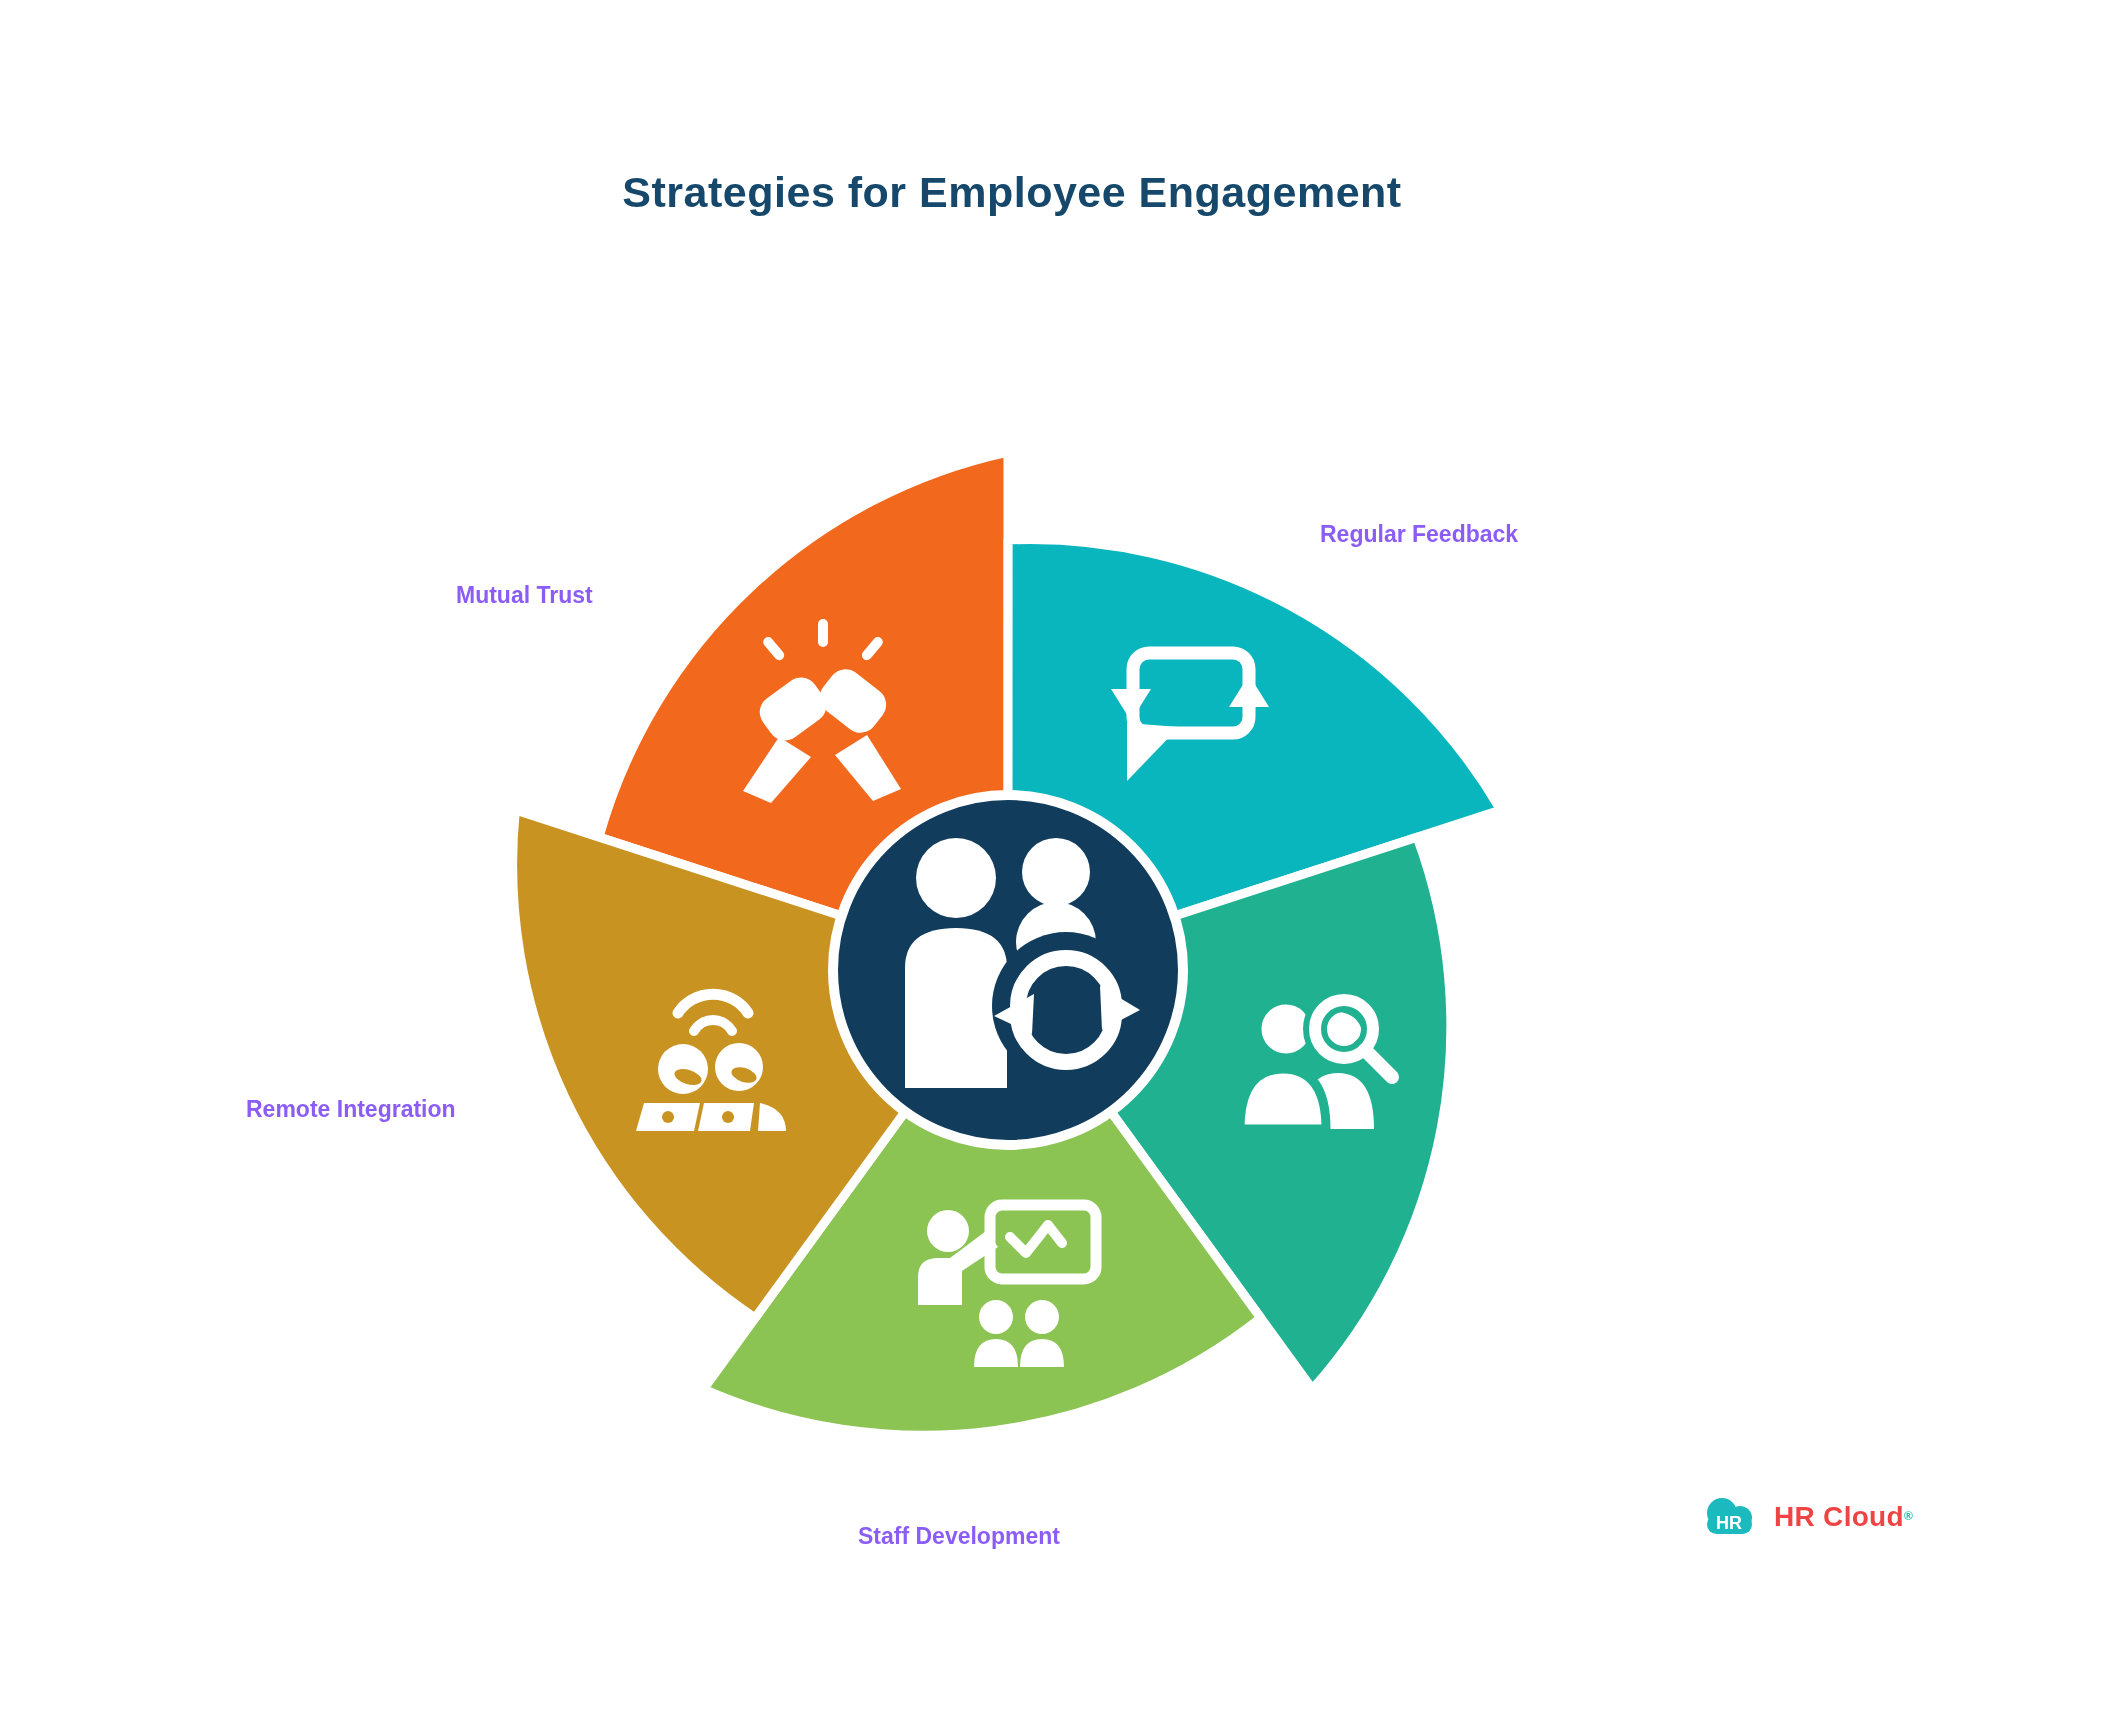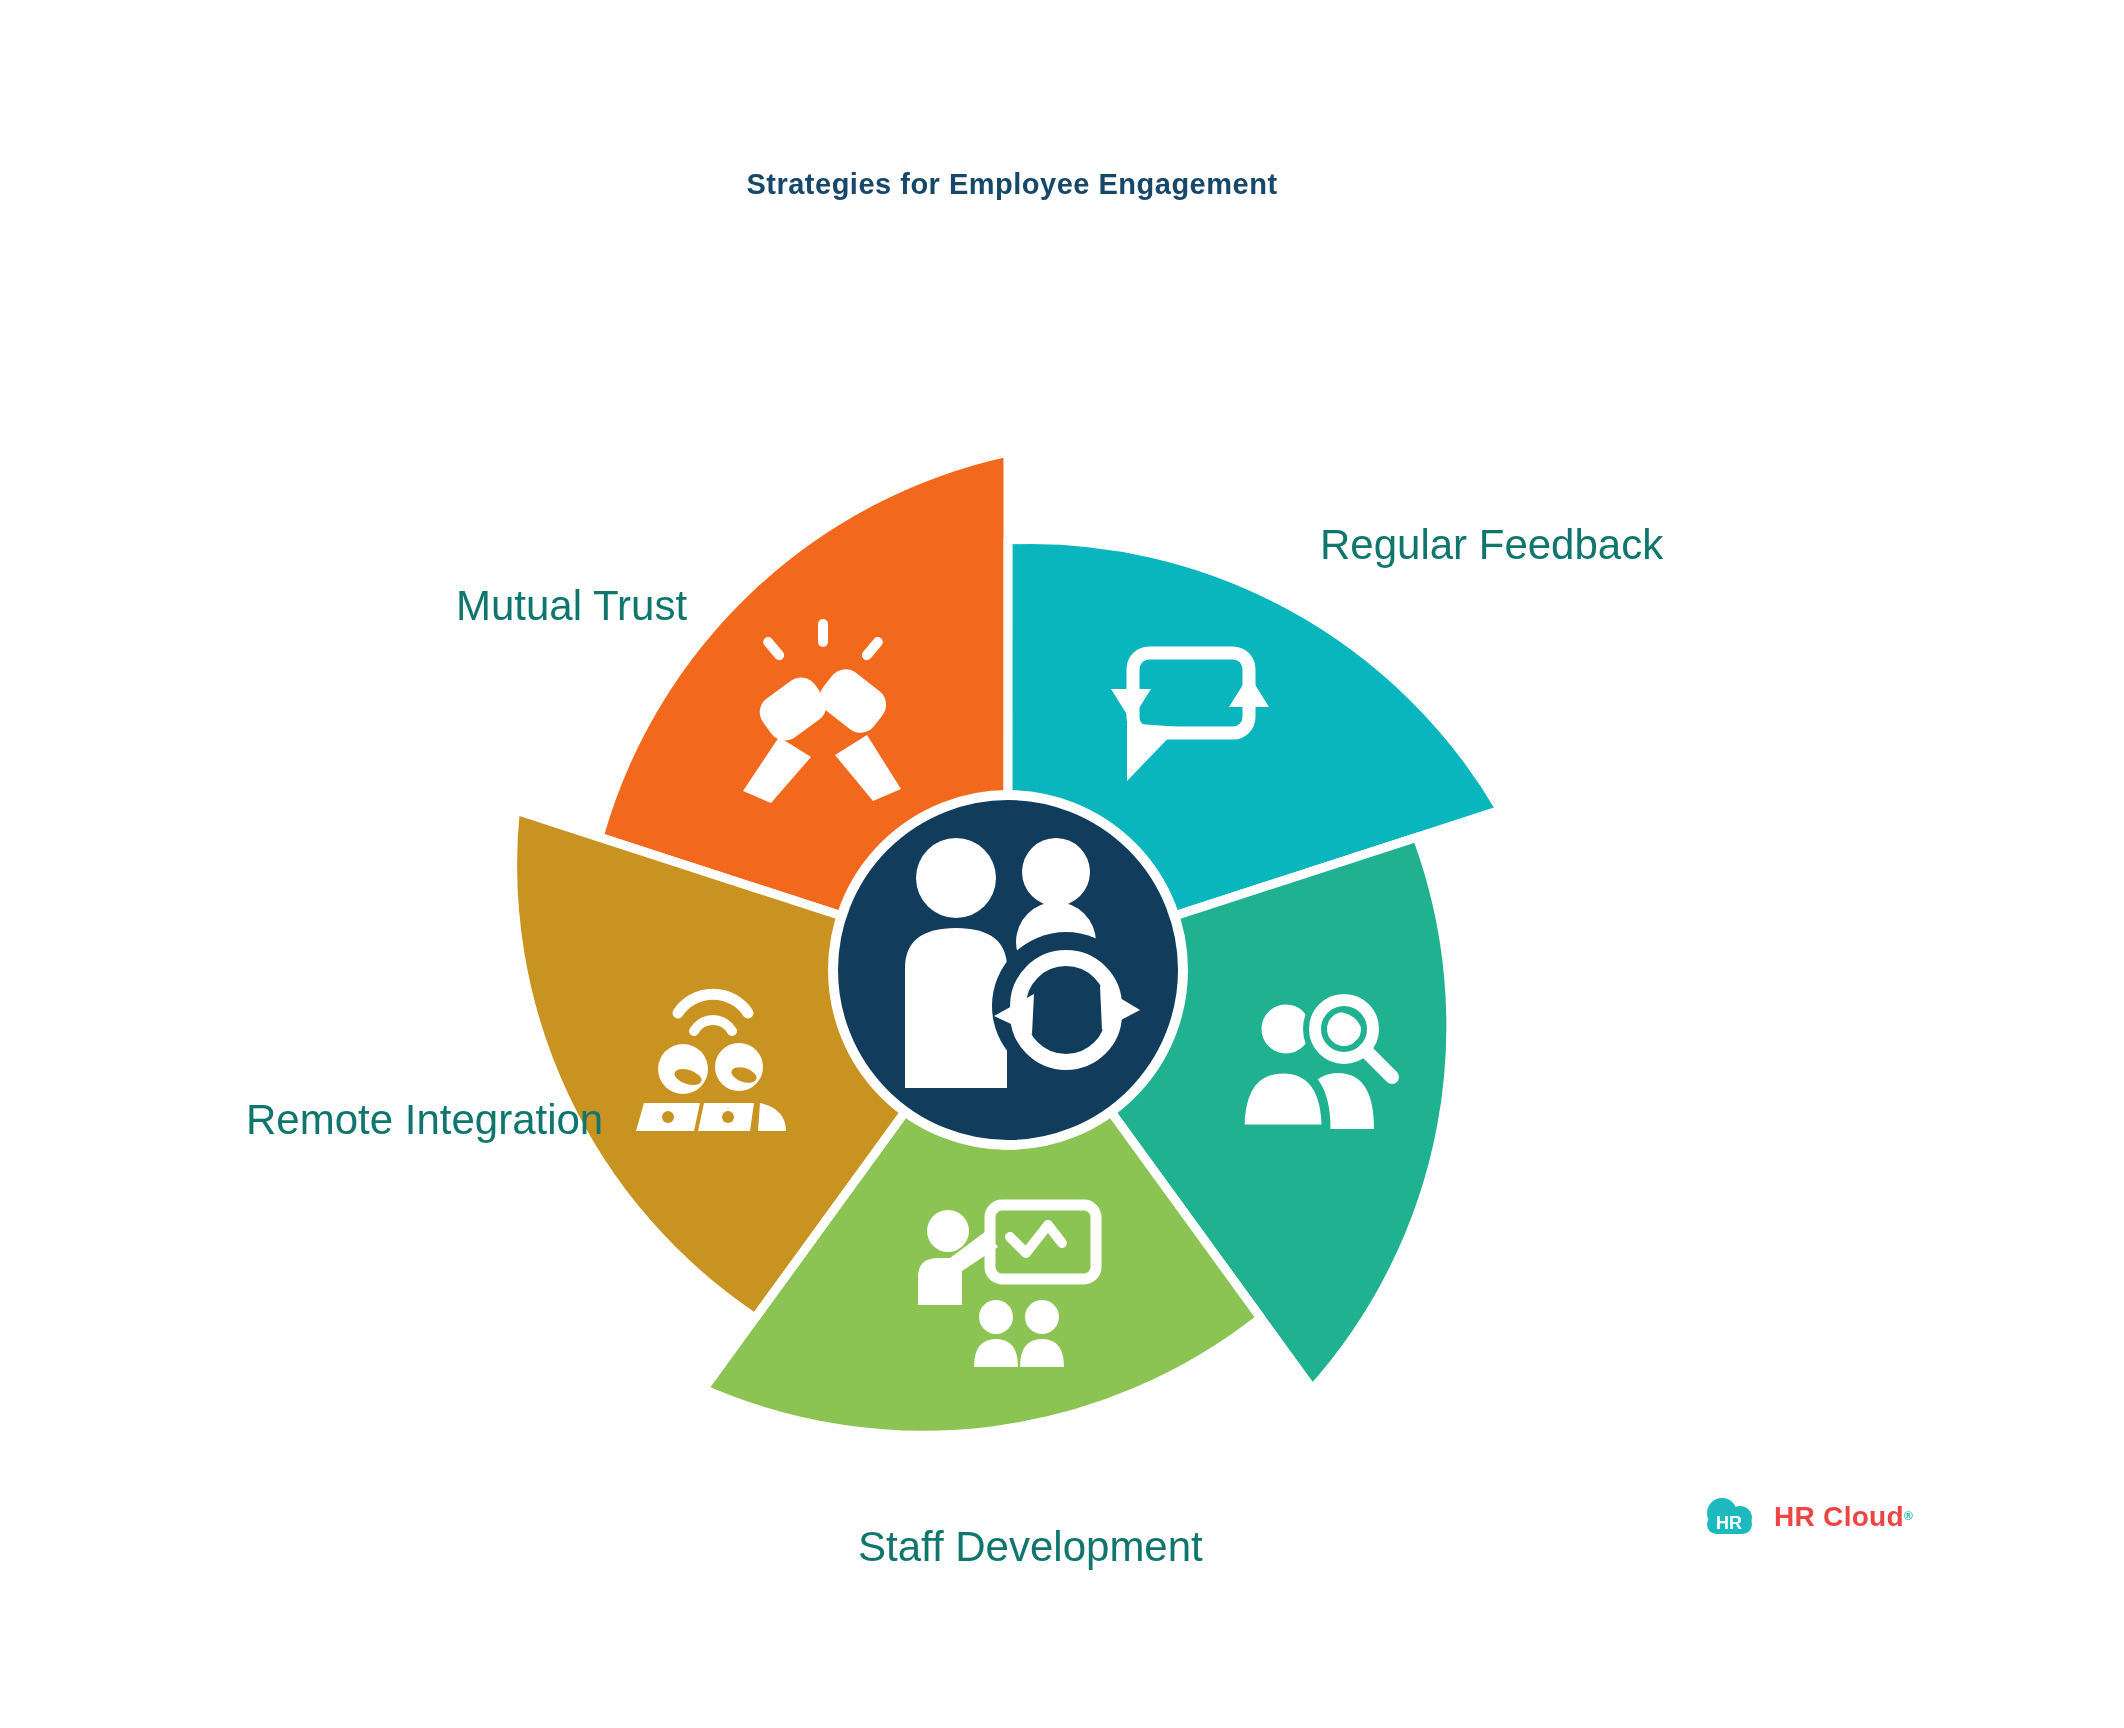--- a/index.html
+++ b/index.html
@@ -3,28 +3,28 @@
 <meta charset="utf-8">
 <style>
   html,body{margin:0;padding:0;}
   body{
     width:2124px;height:1728px;background:#ffffff;
     font-family:"Liberation Sans",sans-serif;position:relative;overflow:hidden;
   }
   .canvas{position:absolute;inset:0;}
   .page-title{
     position:absolute;left:1012px;top:168px;transform:translateX(-50%);
-    font-size:29px;font-weight:700;color:#16486B;white-space:nowrap;margin:0;
+    font-size:43px;font-weight:700;color:#16486B;white-space:nowrap;margin:0;
     letter-spacing:.5px;
   }
   .wheel{position:absolute;left:400px;top:360px;width:1220px;height:1180px;}
   .blade{stroke:#ffffff;stroke-width:9;stroke-linejoin:round;}
   .glyph{fill:#ffffff;}
   .seg-label{
-    position:absolute;font-size:42px;font-weight:400;color:#0f766e;
+    position:absolute;font-size:23px;font-weight:700;color:#8b5cf6;
     white-space:nowrap;line-height:1.1;
   }
   .brand{
     position:absolute;left:1698px;top:1492px;display:flex;align-items:center;gap:12px;
   }
   .brand-name{font-size:28px;font-weight:700;color:#ef4444;letter-spacing:.3px;}
   .brand-reg{font-size:12px;color:#1CB9BE;vertical-align:super;font-weight:700;}
   .badge-text{fill:#ffffff;font-family:"Liberation Sans",sans-serif;font-weight:700;font-size:18px;}
 </style>
 </head>

